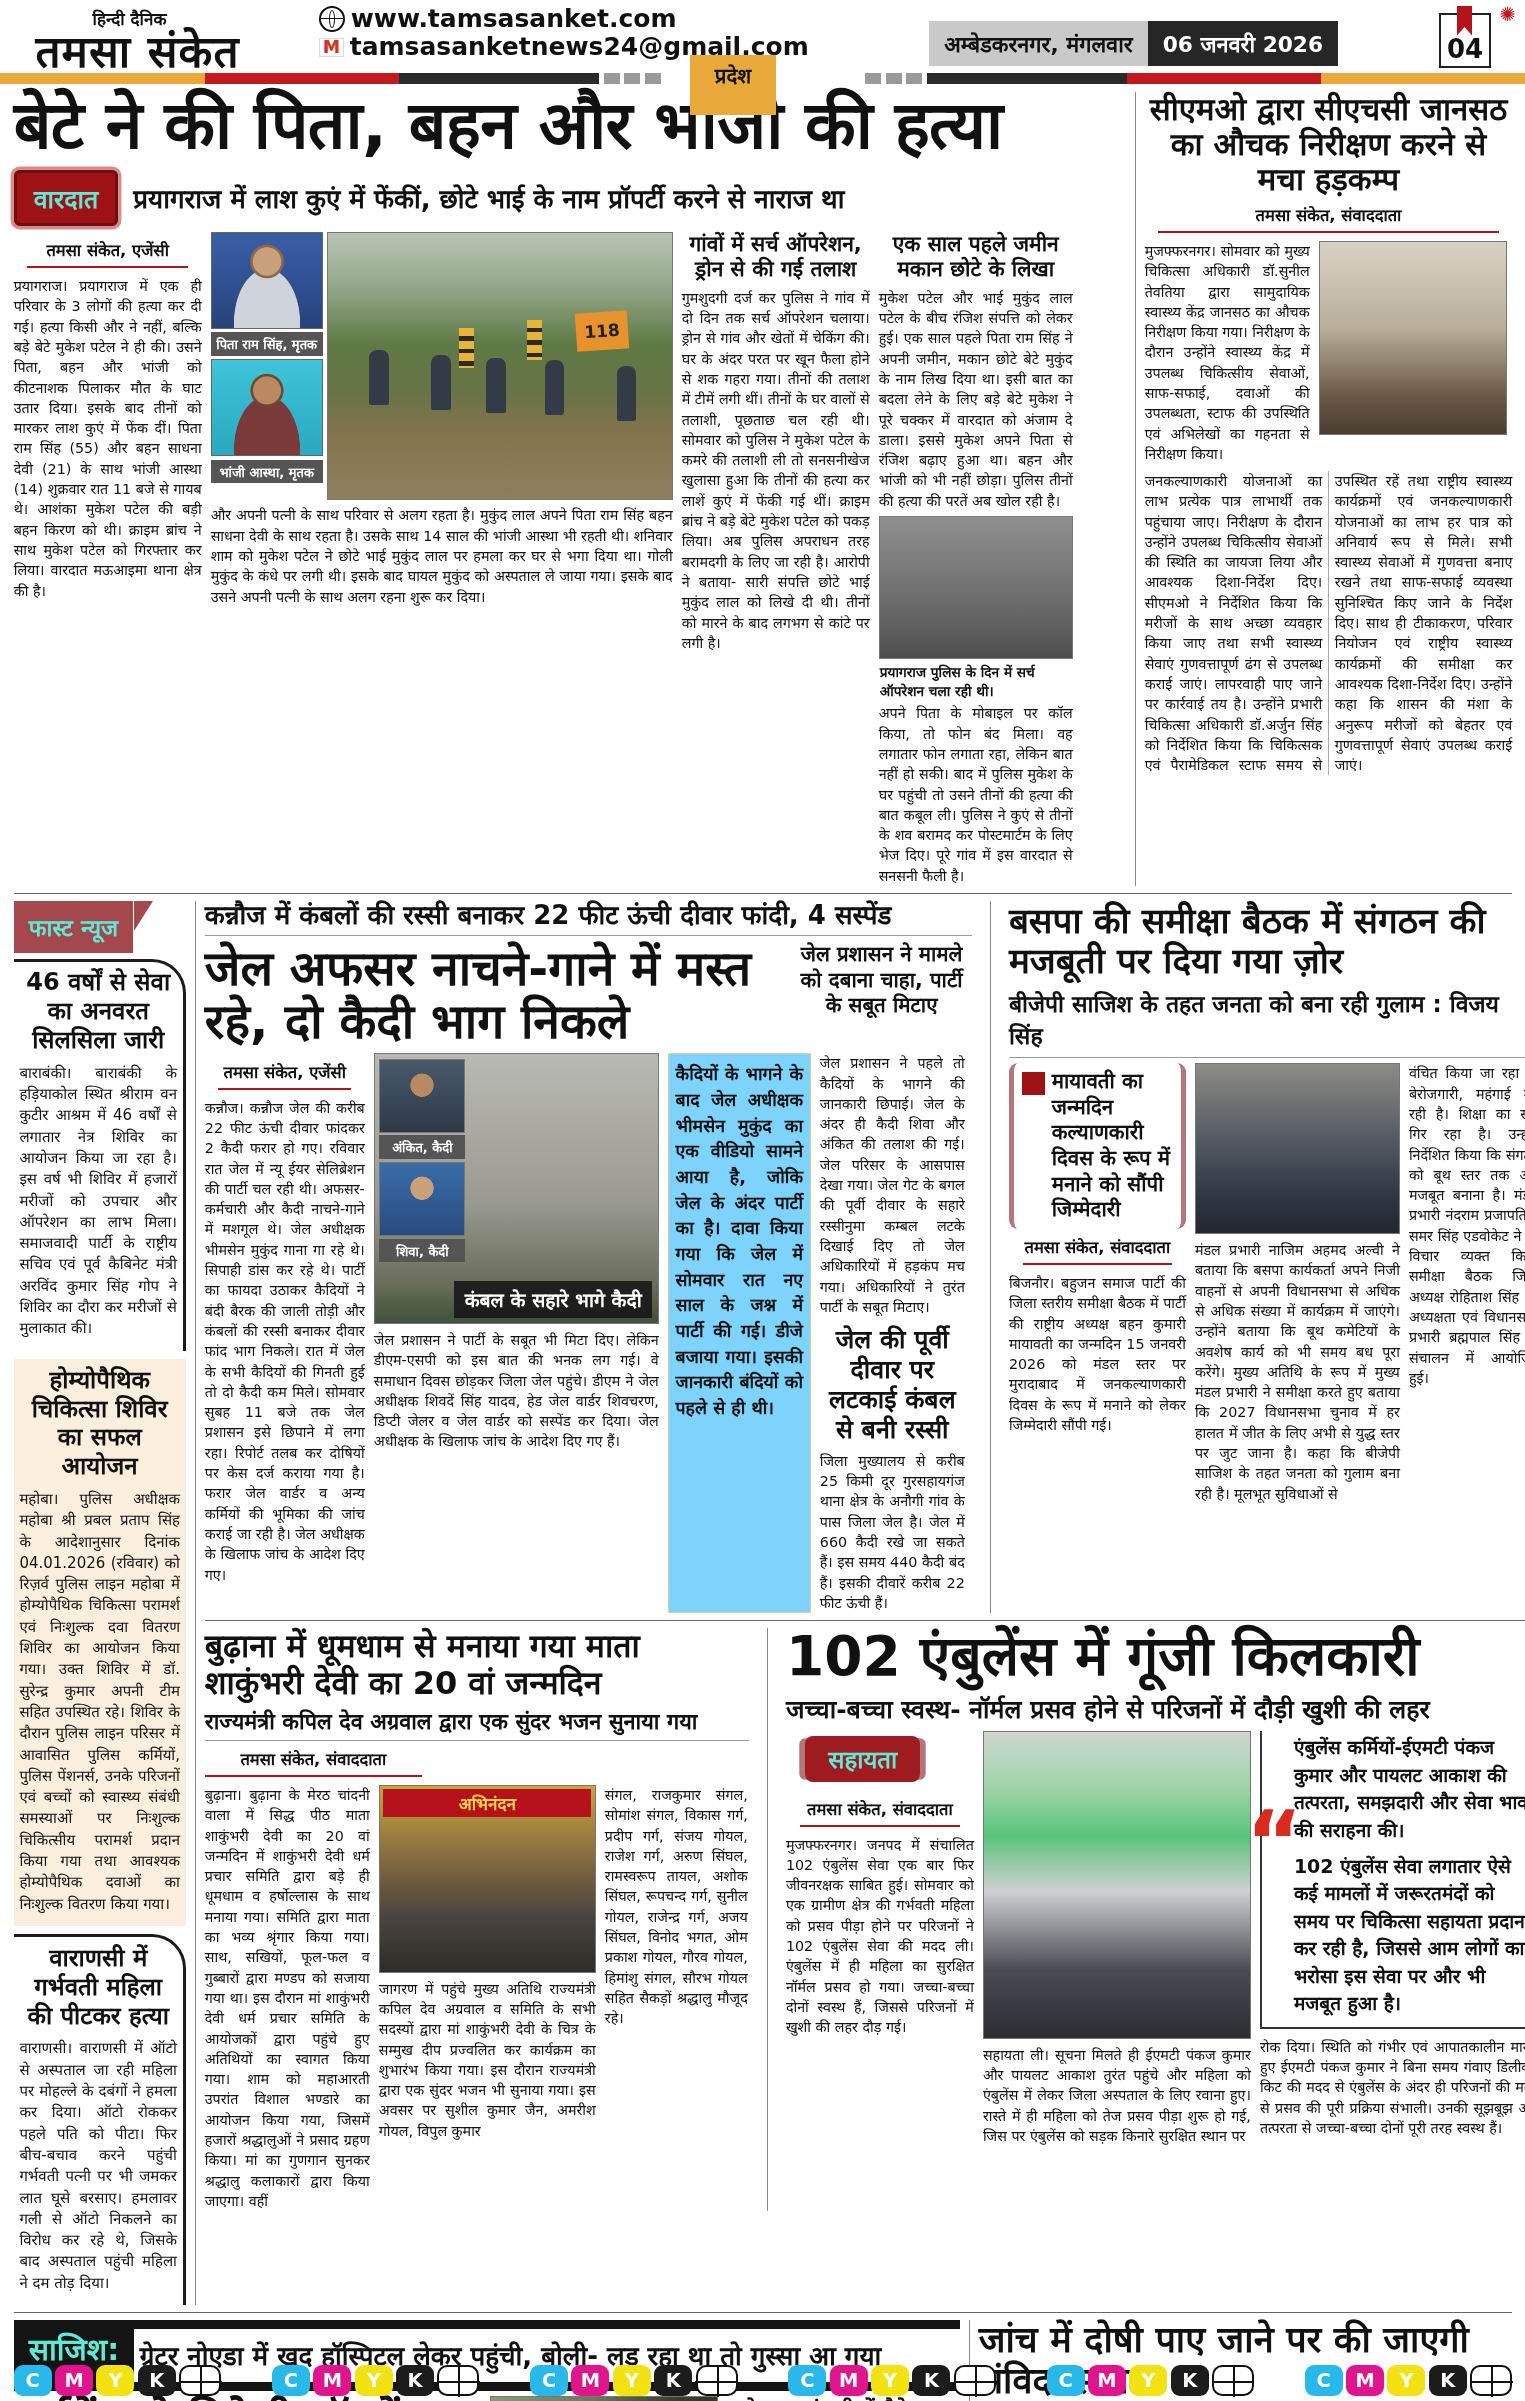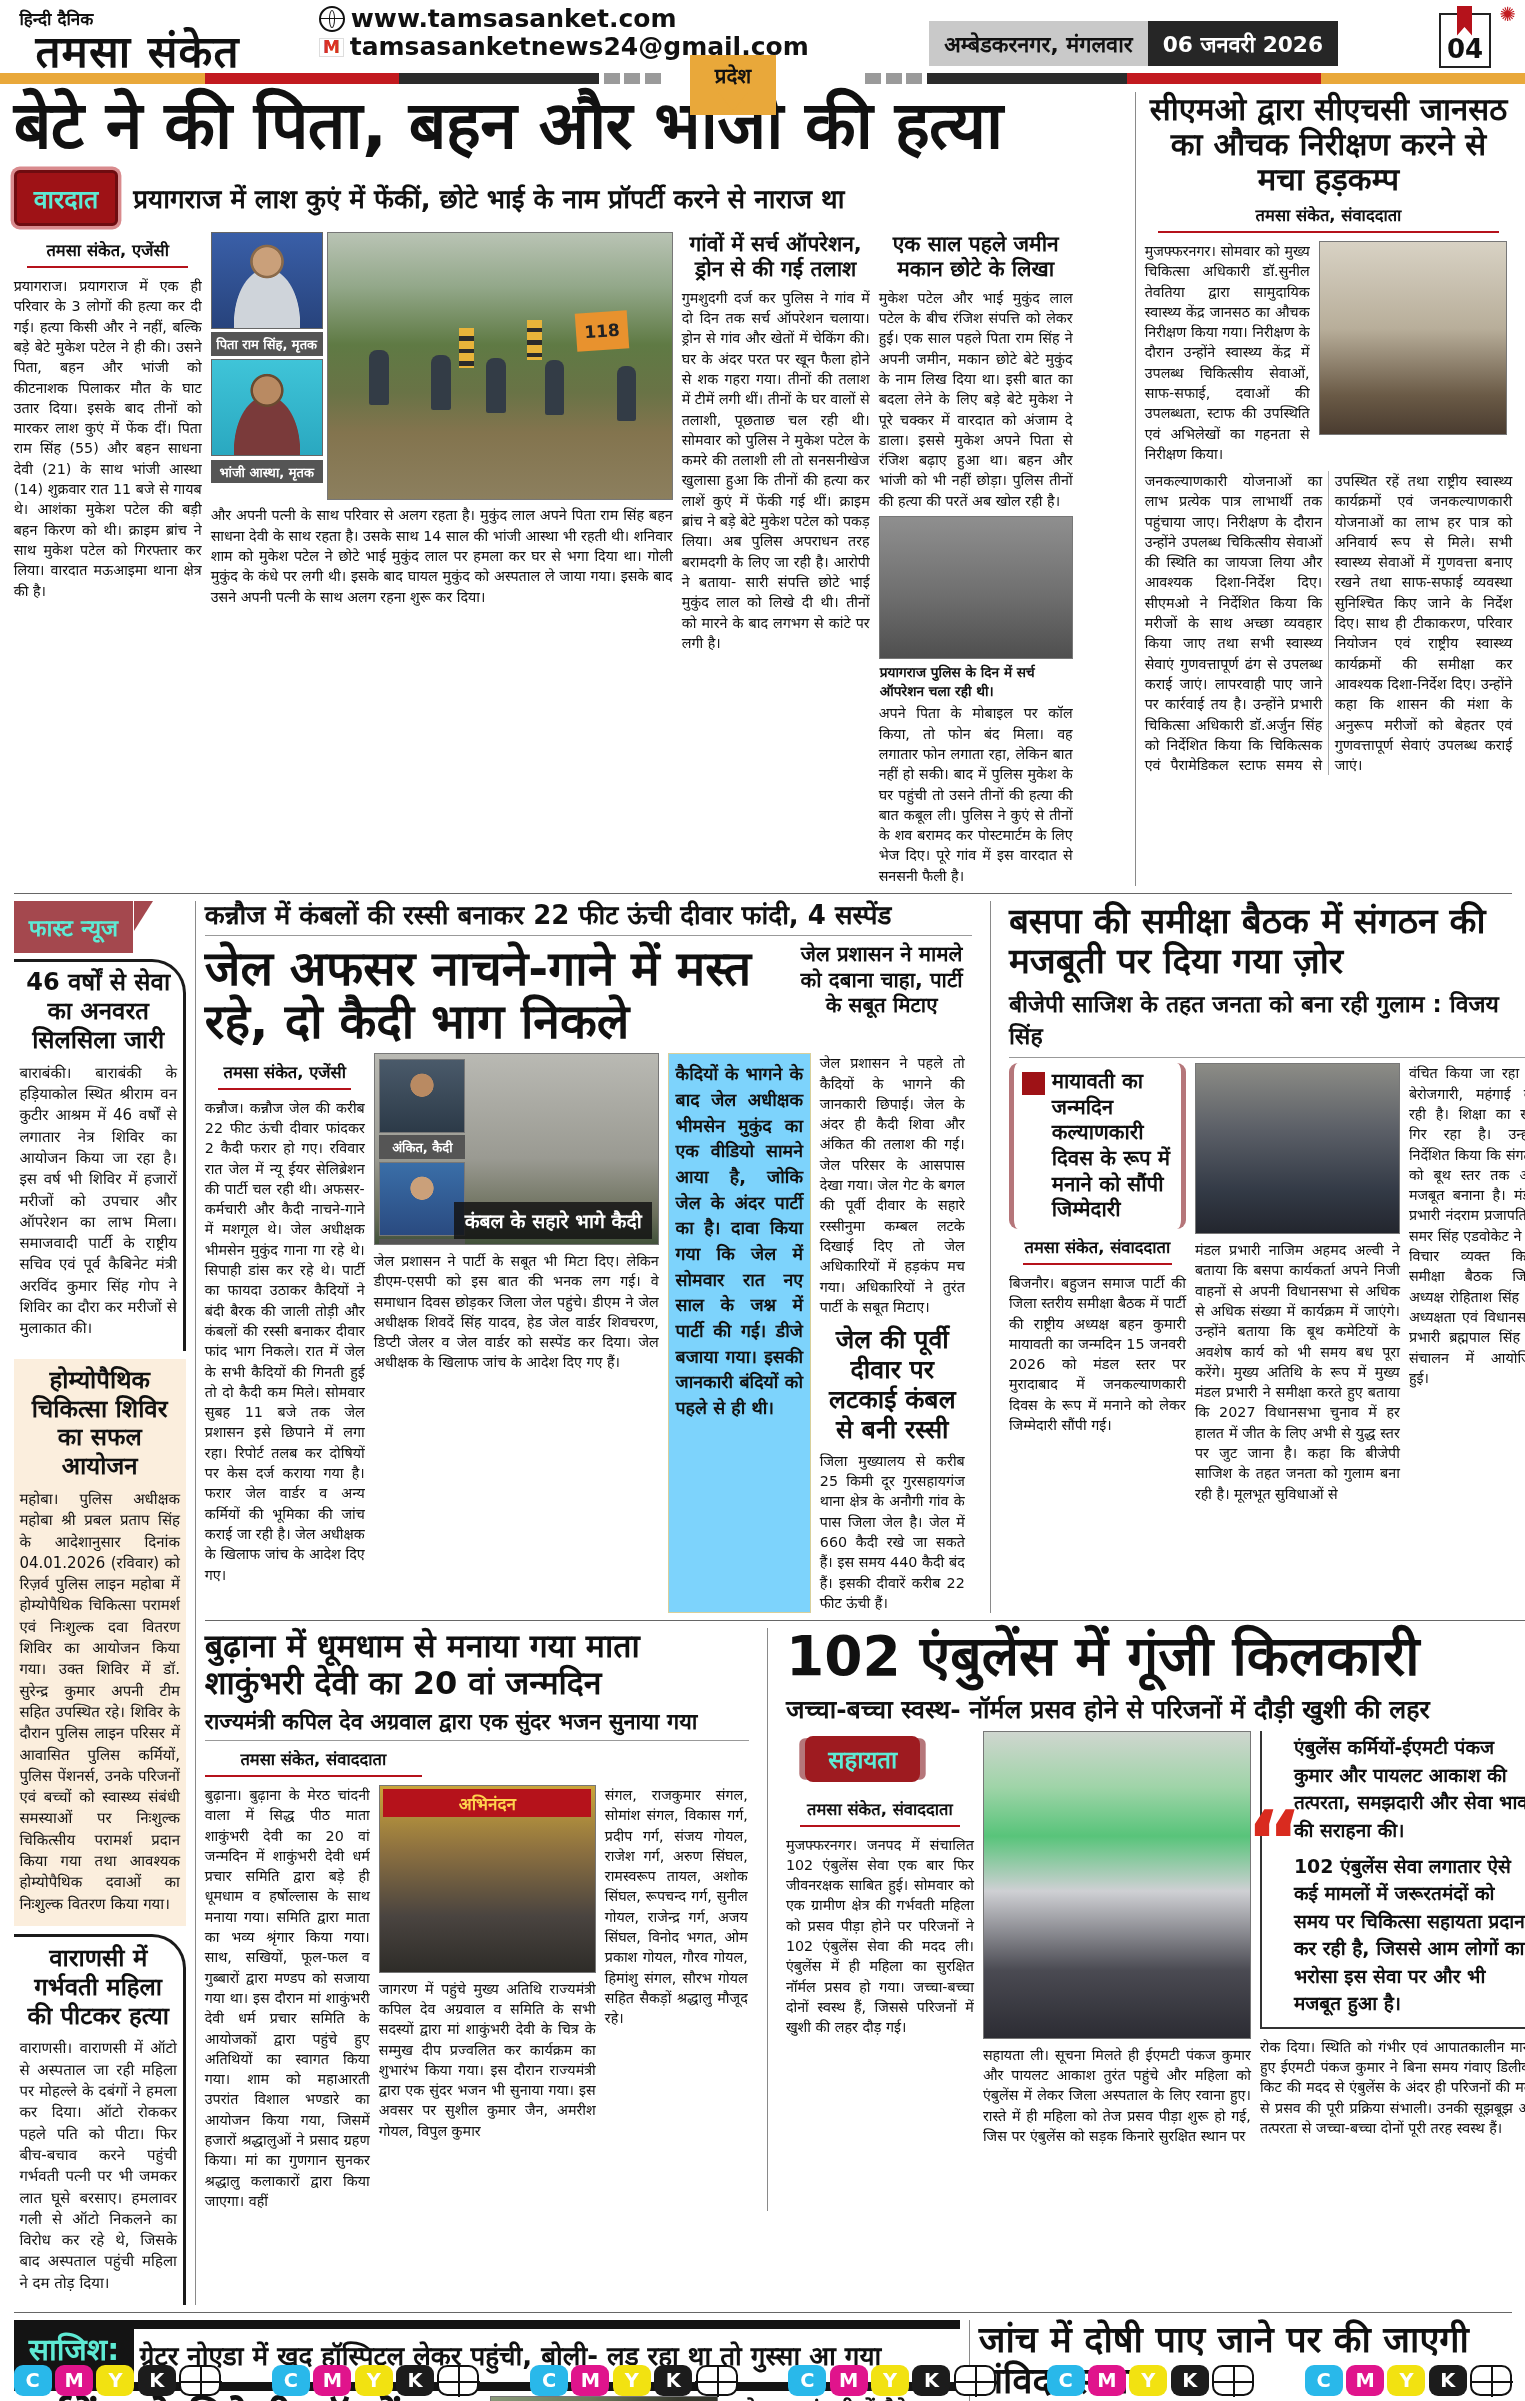--- a/index.html
+++ b/index.html
@@ -2,21 +2,21 @@
 <html lang="hi" style="font-size:9px"><head>
 <meta charset="utf-8">
 <style>
   * { margin:0; padding:0; box-sizing:border-box; }
   body { width:1526px; font-family:"DejaVu Sans","Liberation Sans",sans-serif; background:#fff; color:#111; }
   .page { width:1526px; height:2401px; overflow:hidden; position:relative; background:#fff; }
 
   
   .masthead { position:relative; height:73px; padding:5.7px 16px 0 16px; }
   .mh-left { position:absolute; left:19.4px; top:6.8px; }
-  .tagline { font-size:17px; font-weight:700; }
+  .tagline { font-size:17px; font-weight:700;text-align:center; }
   .brand { font-size:44px; font-weight:800; letter-spacing:1.1px; line-height:1.02; margin-left:16px; }
   .mh-contact { position:absolute; left:319px; top:4.6px; }
   .contact-row { display:flex; align-items:center; gap:5.7px; font-size:25px; font-weight:800; line-height:1.15; }
   .globe { width:26px; height:26px; border:2.3px solid #111; border-radius:50%; position:relative; flex:0 0 auto; }
   .globe::before { content:""; position:absolute; inset:2.3px 8px; border:1.7px solid #111; border-radius:50%; }
   .globe::after { content:""; position:absolute; left:0; right:0; top:9.7px; border-top:1.7px solid #111; }
   .gmail { width:25px; height:19.4px; background:#fff; border:1.7px solid #ddd; position:relative; font-weight:900; font-size:17px; color:#d93025; text-align:center; line-height:17px; flex:0 0 auto; }
   .gmail span { background:linear-gradient(90deg,#4285f4,#ea4335,#fbbc05,#34a853); -webkit-background-clip:text; background-clip:text; color:#d93025; }
   .mh-section { position:absolute; left:690px; top:55px; width:86px; text-align:center; }
   .mh-section .tab { background:#e9a83a; font-size:20.5px; font-weight:800; padding:5.7px 3.4px 26px 3.4px; }
@@ -80,21 +80,21 @@
   .fn-cream { background:#fbeedd; margin:8px 0; }
 
   
   .mid-main { flex:1; }
   .row { display:flex; gap:18px; }
   .jail { width:767px; }
   .strip-head { font-size:26px; font-weight:900; line-height:1.15; border-bottom:1.1px solid #999; padding-bottom:4.6px; }
   .jail-top { display:flex; gap:10.3px; margin-top:5.7px; }
   .jail-top h2 { font-size:48px; font-weight:900; line-height:1.1; width:581px; }
   .side-note h4 { font-size:20.5px; font-weight:900; text-align:center; line-height:1.25; }
-  .jail-photo { height:192px; background:linear-gradient(180deg,#b9b9b3,#9a9a92 55%,#6a6e5a 85%,#41513a);padding-left:27px; }
+  .jail-photo { height:271px; background:linear-gradient(180deg,#b9b9b3,#9a9a92 55%,#6a6e5a 85%,#41513a);padding-left:27px; }
   .jail-mugs { position:absolute; left:4.6px; top:4.6px; width:86px; }
   .jail-mug { height:74px; border:0.6px solid #777; margin-bottom:2.3px; }
   .jm1 { background:radial-gradient(circle at 50% 35%,#b98a62 18%,transparent 19%),linear-gradient(#4a5a6a,#2c3a48); }
   .jm2 { background:radial-gradient(circle at 50% 35%,#caa07a 18%,transparent 19%),linear-gradient(#3a6ea8,#2a4a80); }
   .jail-photocap { position:absolute; right:5.7px; bottom:5.7px; background:rgba(20,20,20,.85); color:#fff; font-size:19.4px; font-weight:800; padding:4.6px 10.3px; }
   .note-yellow { background:#7dd3fc; border:1.1px solid #d8cf9a; padding:8px 6.8px; }
   .note-yellow p { font-size:17.7px; font-weight:800; line-height:1.45; text-align:justify; }
   h3.centered { font-size:25px; font-weight:900; text-align:center; line-height:1.2; margin:8px 0 5.7px 0; }
 
   

